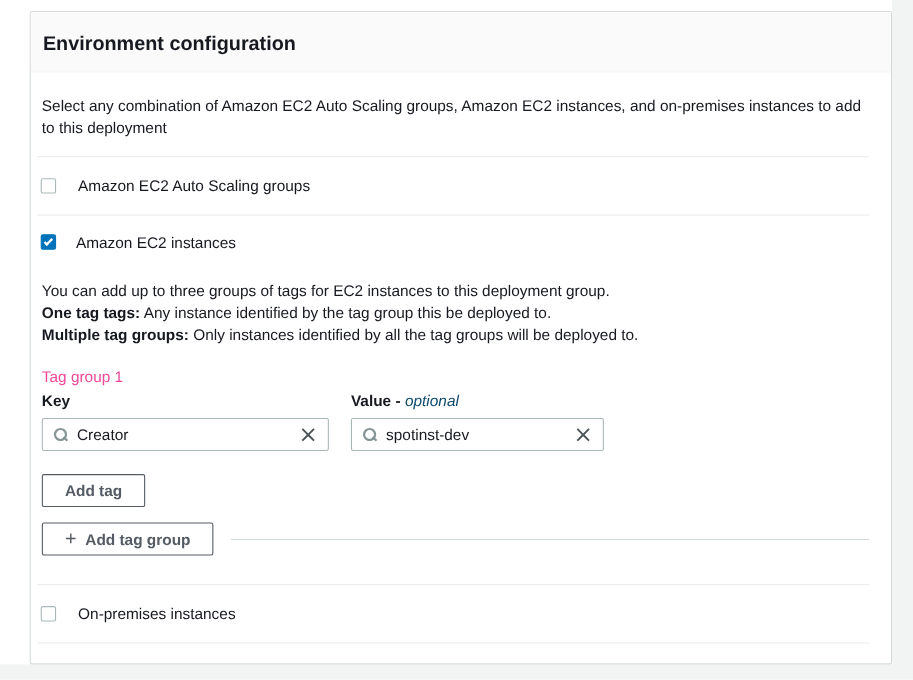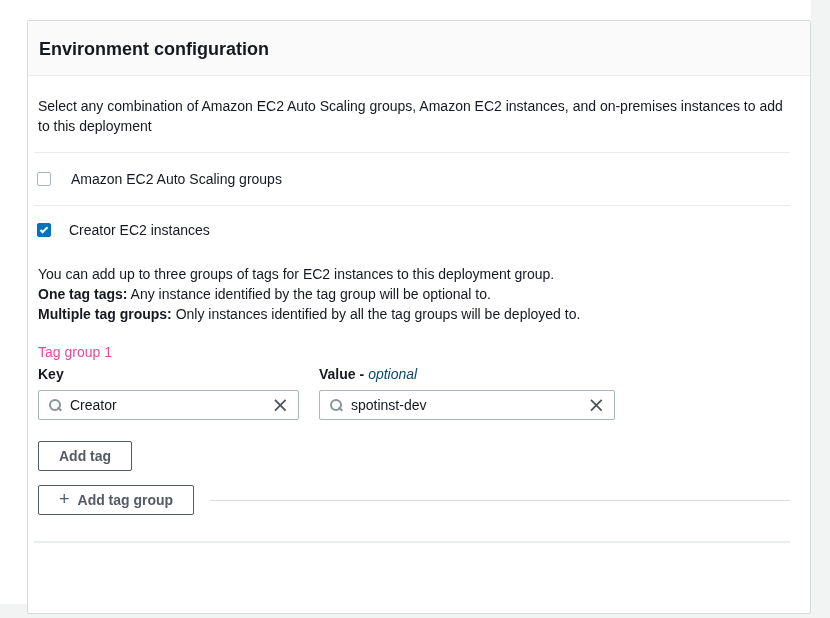--- a/index.html
+++ b/index.html
@@ -4,21 +4,21 @@
 <style>
   * { margin:0; padding:0; box-sizing:border-box; }
   body { font-family:"Liberation Sans", sans-serif; }
   .screen {
     position:relative; width:830px; height:618px;
     background:#f2f3f3; overflow:hidden;
     font-size:14px; color:#16191f;
   }
   .white-area { position:absolute; left:0; top:0; width:811px; height:604px; background:#ffffff; }
   .panel {
-    position:absolute; left:27px; top:20px; width:784px; height:594px;
+    position:absolute; left:27px; top:10px; width:784px; height:594px;
     background:#ffffff; border:1px solid #d5dbdb; border-radius:2px;
   }
   .panel-header {
     height:55px; background:#fafafa; border-bottom:1px solid #eaeded;
     padding:18px 20px 0 11px; border-radius:2px 2px 0 0;
   }
   .panel-title { font-size:18px; font-weight:bold; color:#16191f; }
 
   .desc { margin:20px 22px 0 10px; line-height:20px; max-width:752px; }
 
@@ -50,21 +50,21 @@
   .key-label { width:281px; font-weight:bold; }
   .value-label { font-weight:bold; }
   .optional { font-style:italic; font-weight:normal; color:#0c4a6e; margin-left:4px; }
 
   .inputs-row { display:flex; margin:8px 0 0 10px; }
   .search-box {
     height:30px; border:1px solid #aab7b8; border-radius:2px; background:#fff;
     display:flex; align-items:center; padding:0 9px; gap:8px;
   }
   .search-box.key { width:261px; }
-  .search-box.value { width:296px; margin-left:20px; }
+  .search-box.value { width:230px; margin-left:20px; }
   .search-box input {
     border:none; outline:none; flex:1; min-width:0;
     font-family:"Liberation Sans", sans-serif; font-size:14px; color:#16191f; background:transparent;
   }
   .mag { position:relative; width:14px; height:14px; flex:0 0 auto; }
   .mag::before {
     content:""; position:absolute; left:1px; top:1px; width:8px; height:8px;
     border:2px solid #879596; border-radius:50%;
   }
   .mag::after {
@@ -110,26 +110,26 @@
       <span class="cb"></span>
       <span>Amazon EC2 Auto Scaling groups</span>
     </div>
 
     <div class="divider"></div>
 
     <div class="row-ec2">
       <span class="cb checked">
         <span class="tick"></span>
       </span>
-      <span>Creator EC2 instances</span>
+      <span>Amazon EC2 instances</span>
     </div>
 
     <div class="help">
       <div>You can add up to three groups of tags for EC2 instances to this deployment group.</div>
-      <div><b>One tag tags:</b><span> Any instance identified by the tag group will be optional to.</span></div>
+      <div><b>One tag tags:</b><span> Any instance identified by the tag group this be deployed to.</span></div>
       <div><b>Multiple tag groups:</b><span> Only instances identified by all the tag groups will be deployed to.</span></div>
     </div>
 
     <div class="tag-group-label">Tag group 1</div>
 
     <div class="field-labels">
       <span class="key-label">Key</span>
       <span class="value-label"><span>Value -</span><span class="optional">optional</span></span>
     </div>
 
@@ -153,16 +153,20 @@
     <div class="addgroup-row">
       <button class="btn">
         <span class="plus">+</span>
         <span>Add tag group</span>
       </button>
       <span class="hline"></span>
     </div>
 
     <div class="divider before-onprem"></div>
 
+    <div class="opt-row row-onprem">
+      <span class="cb"></span>
+      <span>On-premises instances</span>
+    </div>
 
     <div class="divider"></div>
   </section>
 </div>
 
 </body></html>

